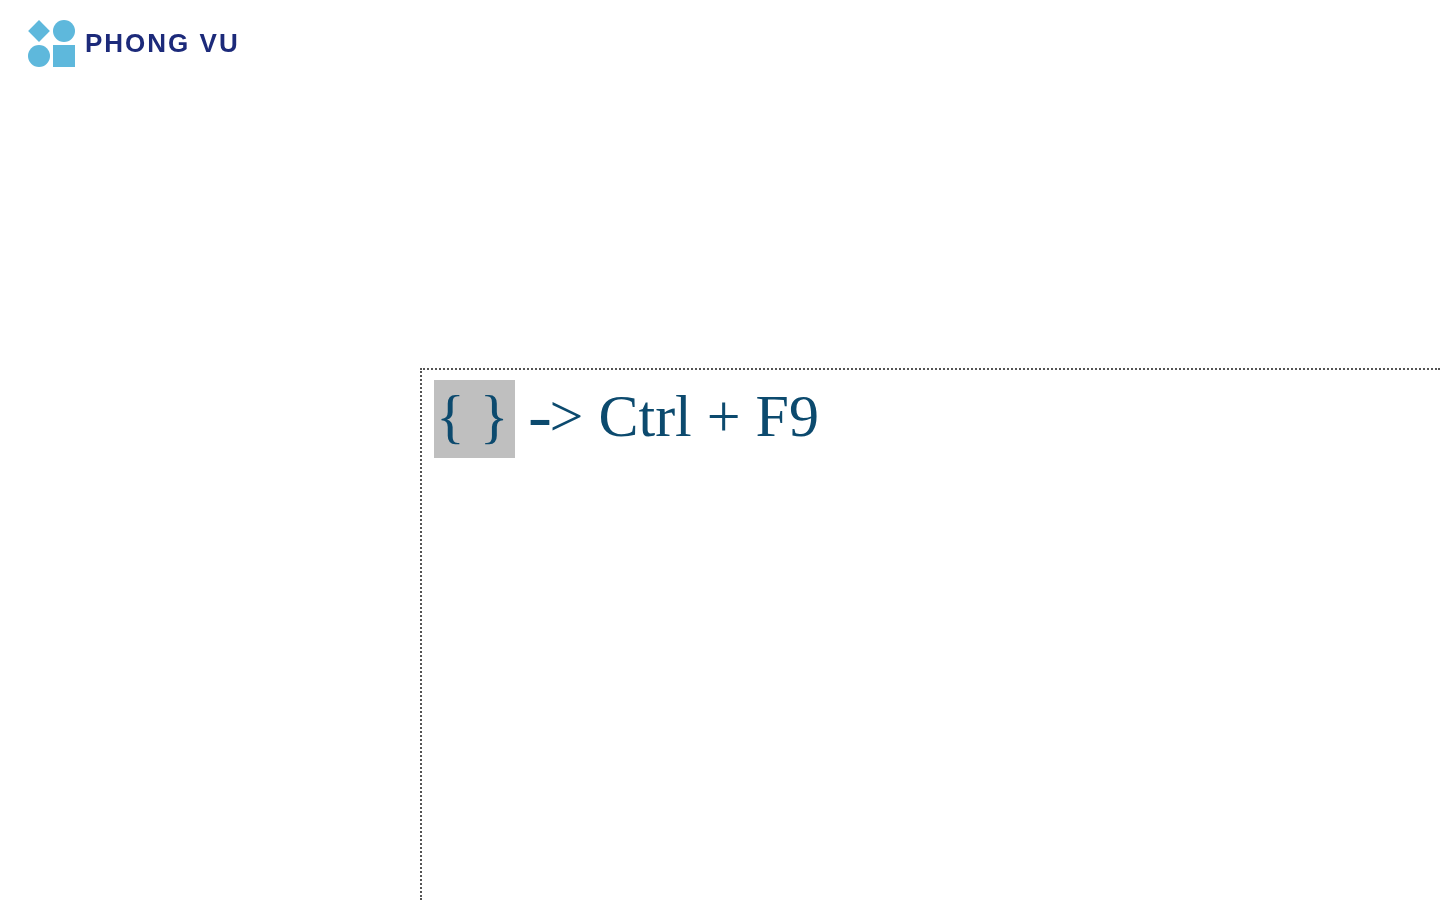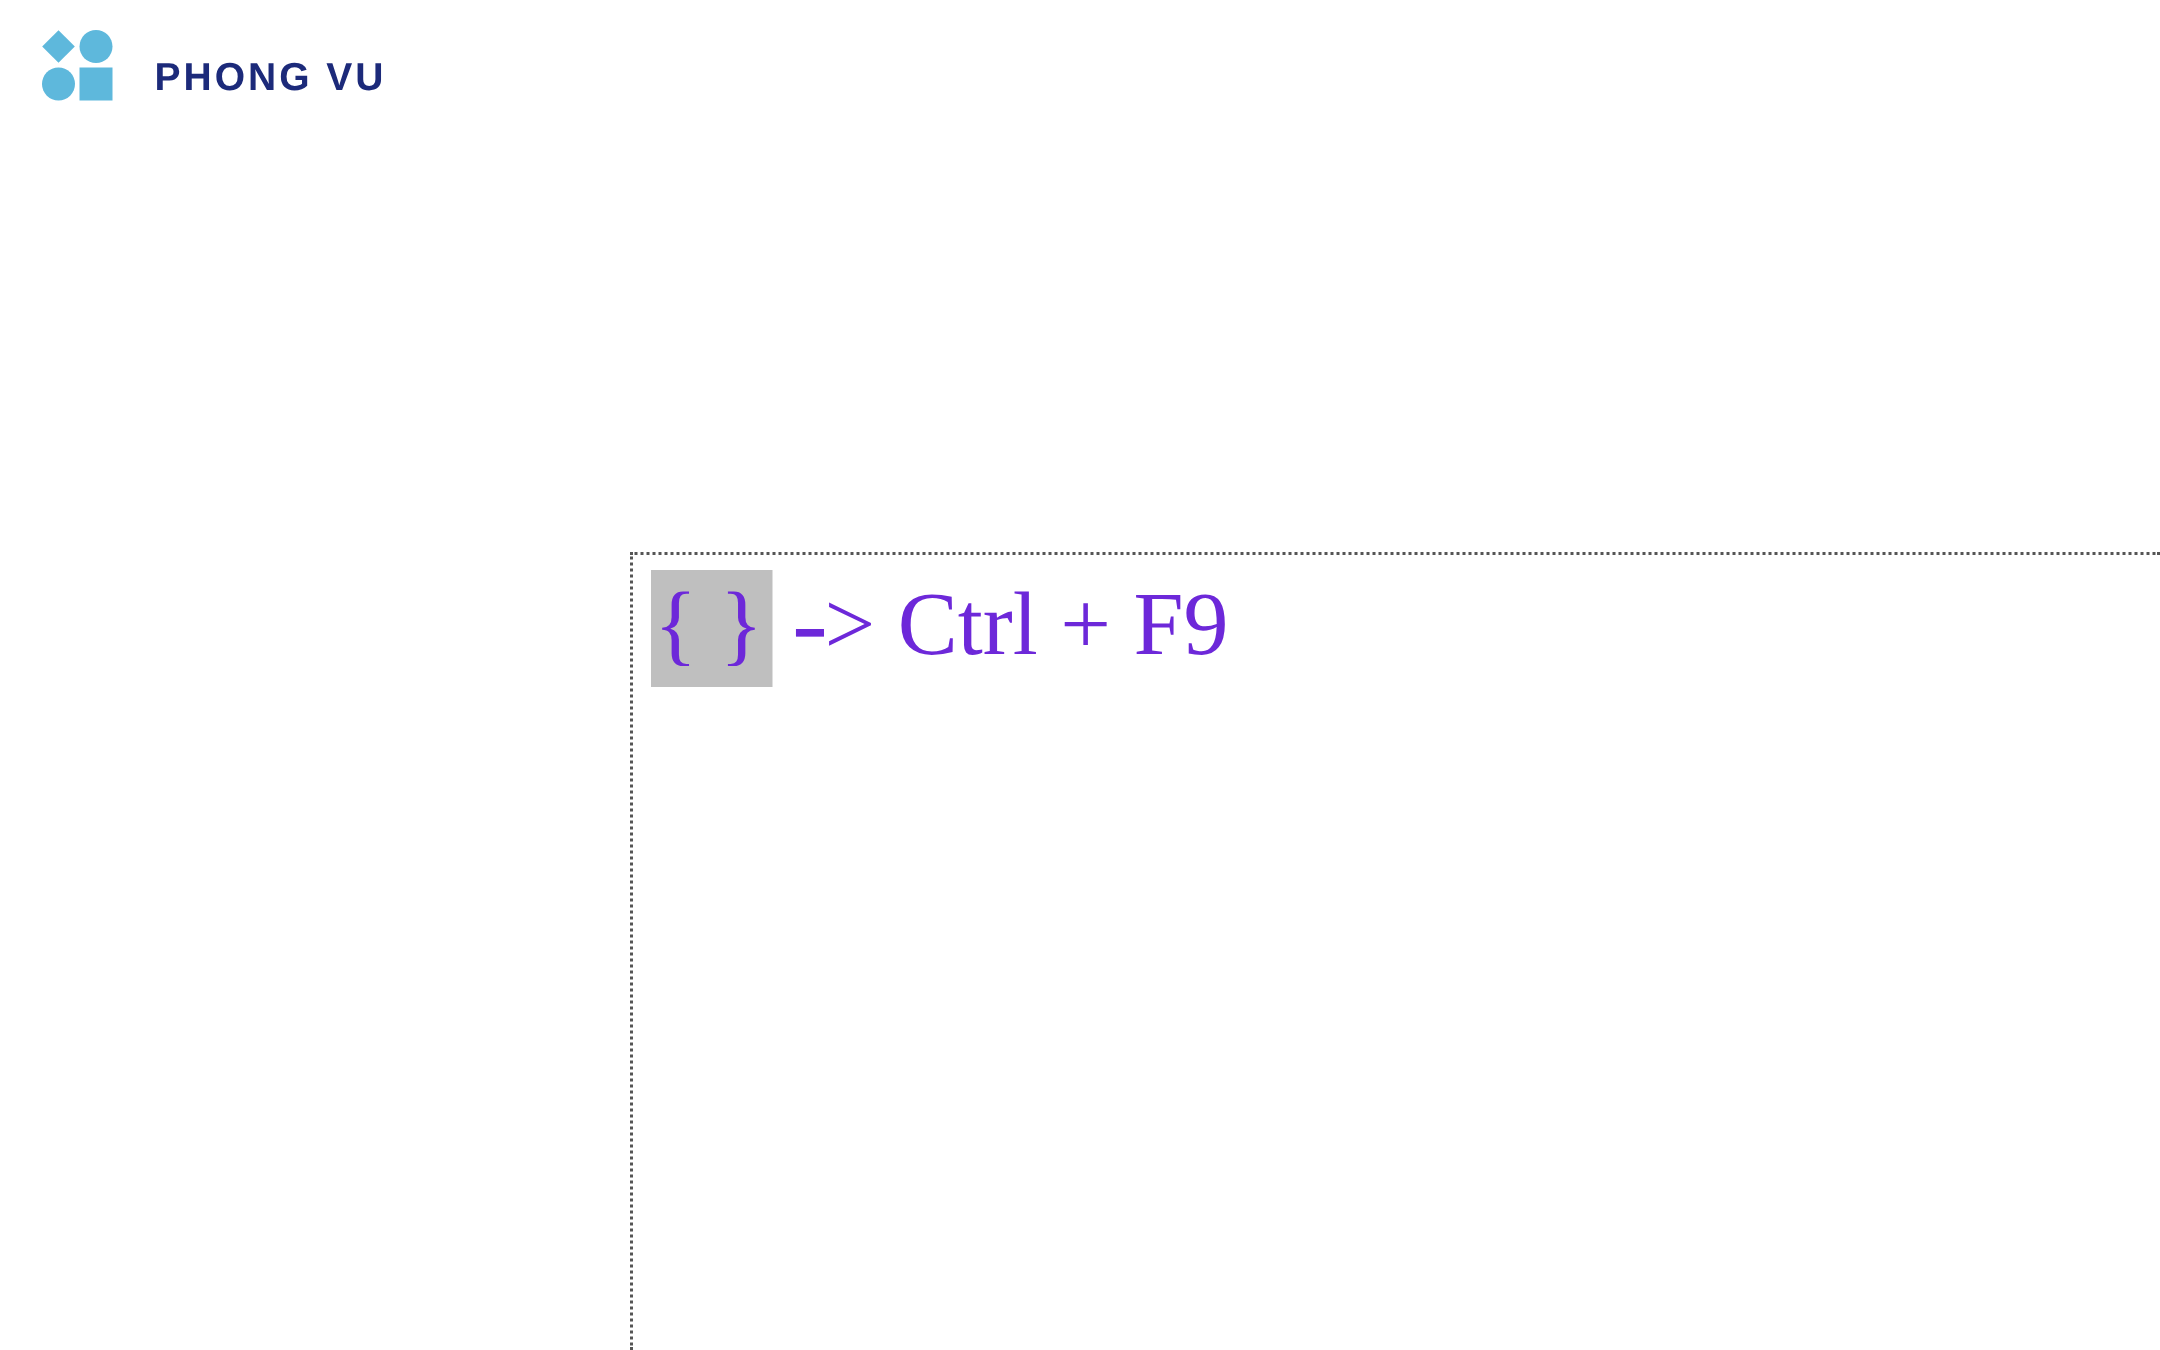--- a/index.html
+++ b/index.html
@@ -13,22 +13,22 @@
       background: #ffffff;
       position: relative;
       font-family: Arial, sans-serif;
       overflow: hidden;
     }
     .logo-container {
       position: absolute;
       top: 20px;
       left: 28px;
       display: flex;
-      align-items: flex-end;
-      gap: 28px;
+      align-items: center;
+      gap: 10px;
     }
     .logo-icon {
       display: grid;
       grid-template-columns: repeat(2, 22px);
       grid-template-rows: repeat(2, 22px);
       gap: 3px;
     }
     .logo-diamond {
       width: 22px;
       height: 22px;
@@ -59,21 +59,21 @@
       left: 420px;
       right: 0;
       bottom: 0;
       border-top: 2px dotted #555;
       border-left: 2px dotted #555;
       padding: 10px 12px;
     }
     .doc-line {
       font-family: "Times New Roman", Times, serif;
       font-size: 60px;
-      color: #6d28d9;
+      color: #0c4a6e;
       line-height: 1.2;
       white-space: nowrap;
     }
     .field-code-box {
       background: #bfbfbf;
       display: inline-block;
       padding: 0 6px 6px 2px;
       vertical-align: baseline;
     }
     .arrow-dash {

